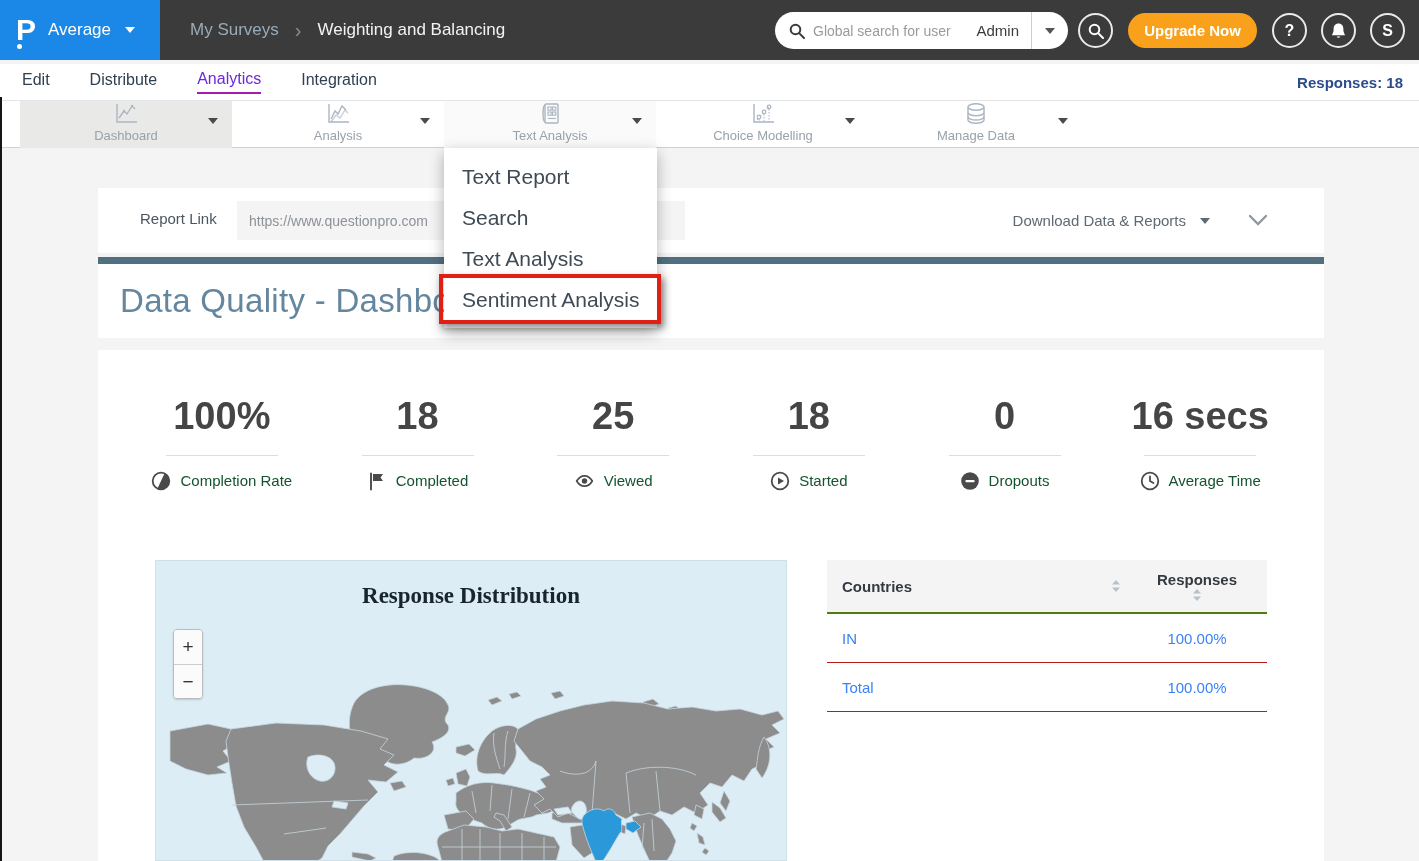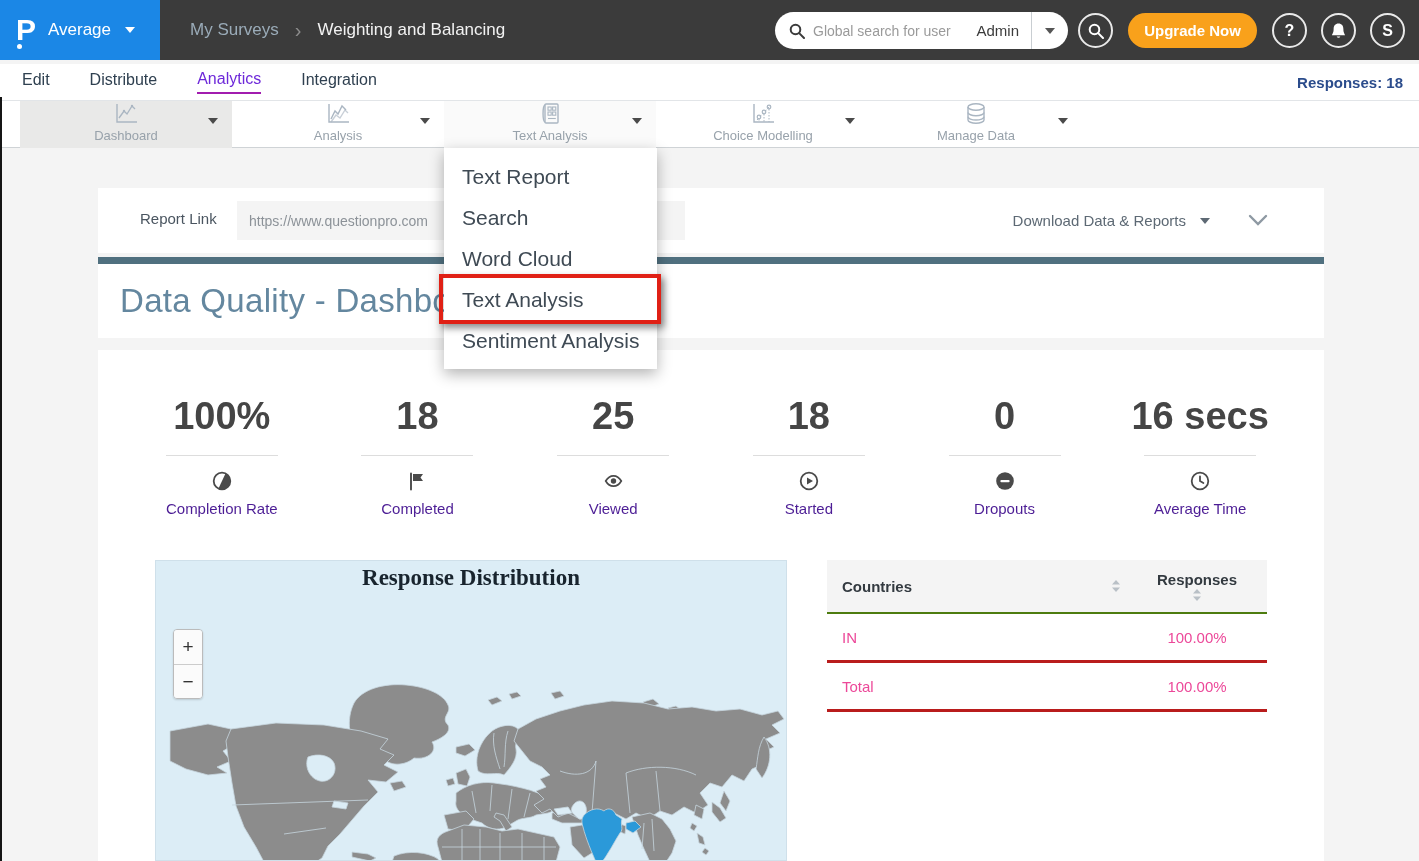--- a/index.html
+++ b/index.html
@@ -53,38 +53,38 @@
   .report-label { position:absolute; left:42px; top:22px; font-size:15px; color:#4a5560; }
   .report-input { position:absolute; left:139px; top:13px; width:448px; height:39px; background:#f4f4f4; border:none; outline:none; padding:0 12px; font-size:14px; color:#8c9298; font-family:"Liberation Sans",sans-serif; }
   .download-group { position:absolute; right:114px; top:0; height:65px; display:flex; align-items:center; gap:14px; color:#5d6974; font-size:15px; cursor:pointer; }
   .accordion-chevron { position:absolute; right:56px; top:26px; cursor:pointer; }
 
   .slate-bar { position:absolute; left:98px; top:257px; width:1226px; height:7px; background:#50707f; z-index:5; }
   .title-card { position:absolute; left:98px; top:264px; width:1226px; height:74px; background:#fff; display:flex; align-items:center; z-index:5; }
   .page-title { margin-left:22px; font-size:33px; color:#64879f; letter-spacing:.3px; }
 
   .stats-card { position:absolute; left:98px; top:350px; width:1226px; height:511px; background:#fff; z-index:5; }
-  .stats-row { display:flex; padding:0 26px;justify-content:center; }
+  .stats-row { display:flex; padding:0 26px; }
   .stat { width:196px; text-align:center; padding-top:46px; }
   .stat-value { font-size:38px; font-weight:700; color:#454545; line-height:1.1; }
   .stat-divider { width:112px; border-top:1px solid #ddd; margin:17px auto 15px; }
-  .stat-foot { display:flex; align-items:center; justify-content:center; gap:9px; color:#4c1d95; font-size:15px;flex-direction:column; }
+  .stat-foot { display:flex; align-items:center; justify-content:center; gap:9px; color:#14532d; font-size:15px; }
 
   
   .map-panel { position:absolute; left:57px; top:210px; width:632px; height:301px; background:#dcedf6; border:1px solid #cfe0ea; overflow:hidden; }
-  .map-title { text-align:center; margin-top:4px; font-family:"Liberation Serif",serif; font-weight:700; font-size:23px; color:#18242e; }
+  .map-title { text-align:center; margin-top:22px; font-family:"Liberation Serif",serif; font-weight:700; font-size:23px; color:#18242e; }
   .zoom-btns { position:absolute; left:17px; top:68px; width:30px; border:1px solid #bbb; border-radius:4px; overflow:hidden; box-shadow:0 1px 2px rgba(0,0,0,.15); }
   .zoom-btn { height:34px; background:#fbfbfb; display:flex; align-items:center; justify-content:center; font-size:19px; color:#333; cursor:pointer; }
   .zoom-btn + .zoom-btn { border-top:1px solid #ccc; }
   .world-map { position:absolute; left:0; top:115px; }
 
   
   .countries-table { position:absolute; left:729px; top:210px; width:440px; }
   .tbl-header { height:54px; background:#f4f4f4; border-bottom:2px solid #4d7c0f; display:flex; align-items:center; padding:0 8px 0 15px; }
-  .tbl-row { height:49px; border-bottom:3px solid #b91c1c; display:flex; align-items:center; padding:0 8px 0 15px; font-size:15px; color:#ec4899; }
+  .tbl-row { height:49px; border-bottom:1px solid #b91c1c; display:flex; align-items:center; padding:0 8px 0 15px; font-size:15px; color:#3b82f6; }
   .col1 { flex:1; display:flex; align-items:center; justify-content:space-between; padding-right:14px; }
   .col2 { width:124px; display:flex; align-items:center; justify-content:space-between;flex-direction:column; }
   .th-label { font-size:15px; font-weight:700; color:#333a40; }
 
   .screen-edge { position:absolute; left:0; top:97px; width:2px; height:764px; background:#151515; z-index:50; }
 </style>
 </head>
 <body>
 
 <div id="screen">
@@ -433,20 +433,19 @@
         <div class="col2">
             <span>100.00%</span>
           </div>
       </div>
     </div>
   </div>
 
   <div class="menu">
     <div class="menu-item">Text Report</div>
     <div class="menu-item">Search</div>
-    <div class="menu-item">Word Cloud</div>
     <div class="menu-item">Text Analysis</div>
     <div class="menu-item">Sentiment Analysis</div>
     <div class="red-box"></div>
   </div>
 
   <div class="screen-edge"></div>
 </div>
 
 </body></html>

